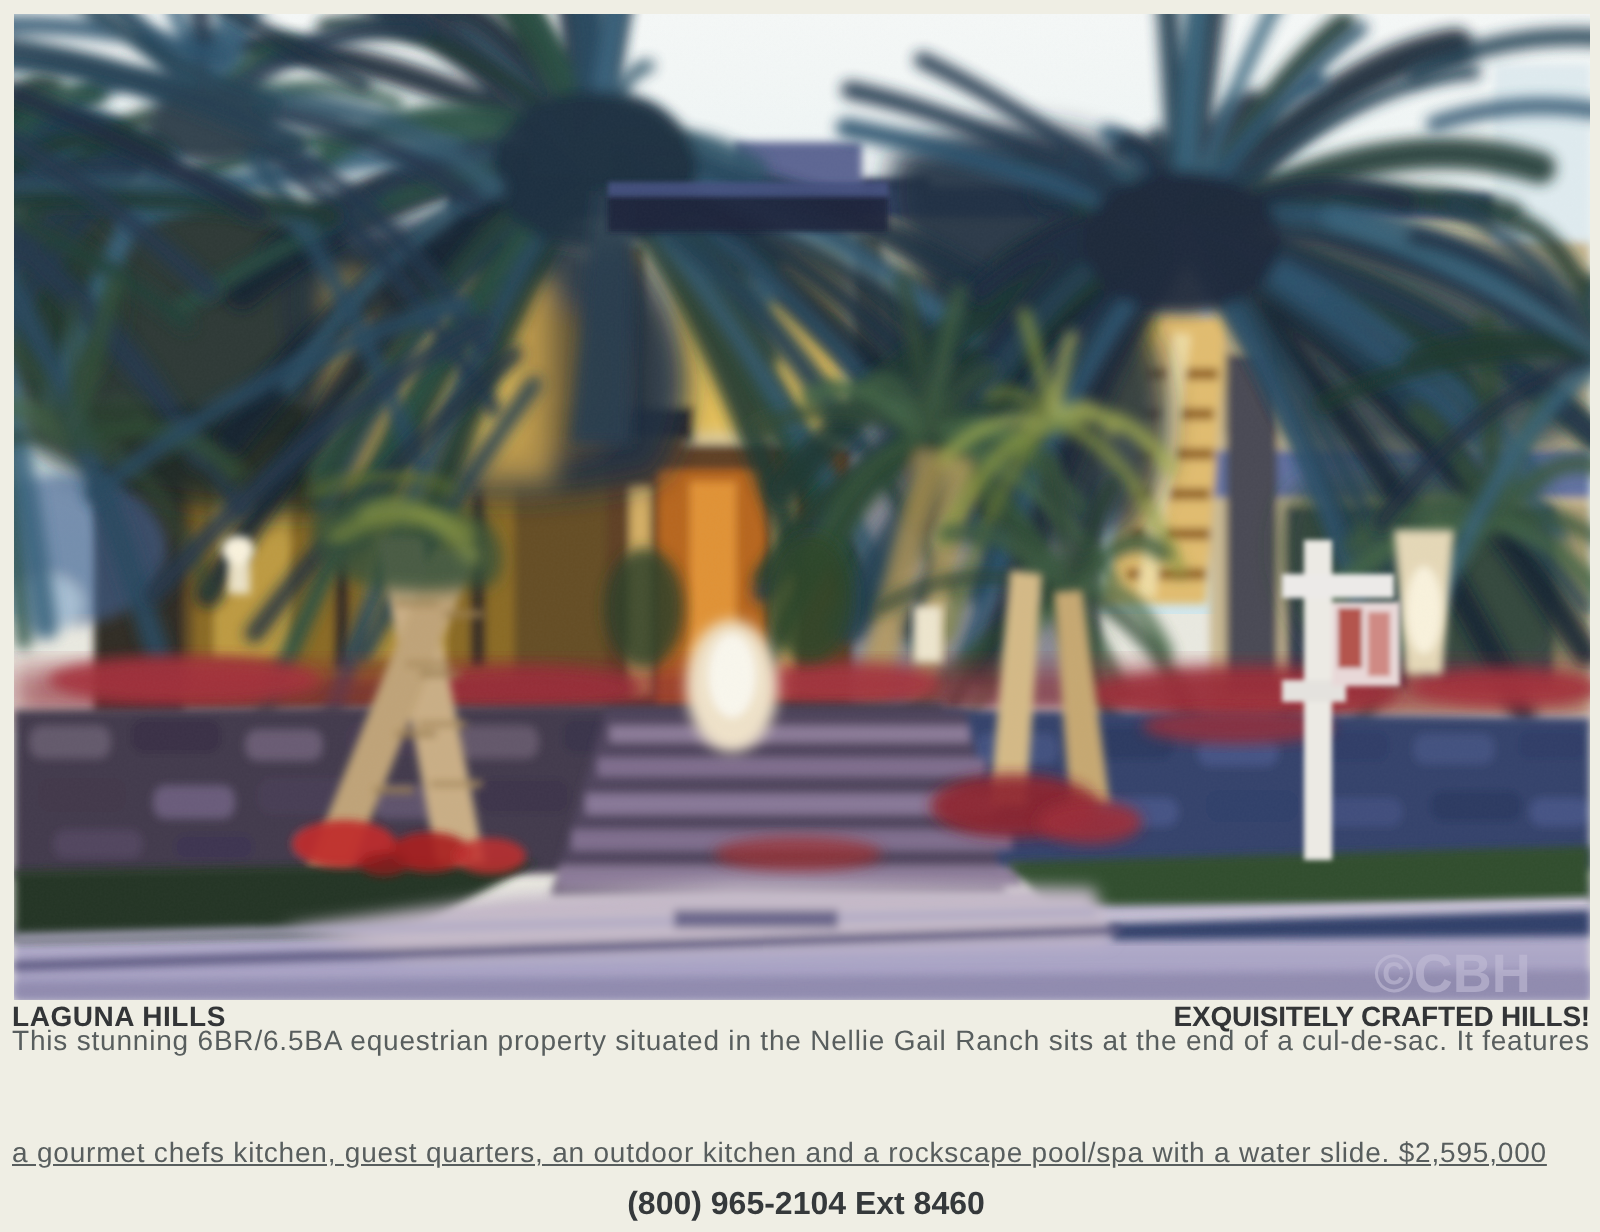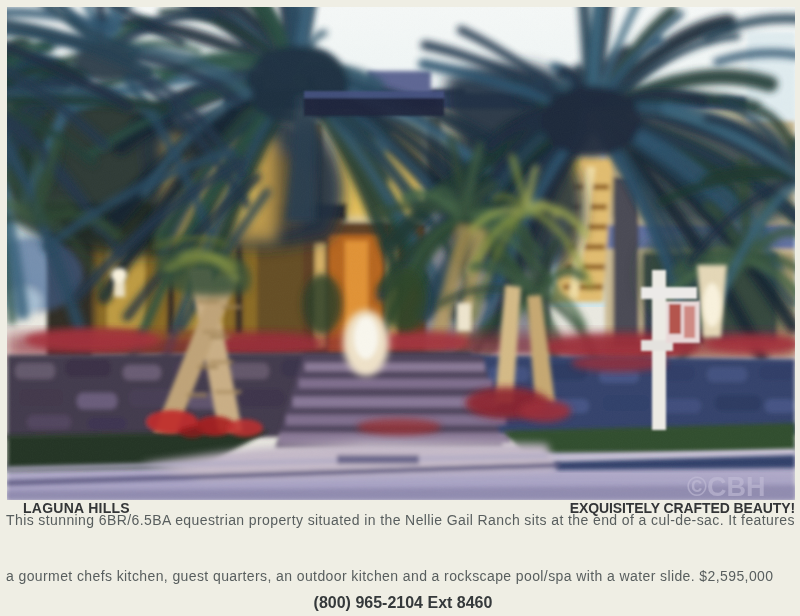--- a/index.html
+++ b/index.html
@@ -568,21 +568,21 @@
 <rect x="634" y="333" width="32" height="11" fill="#e4e2de"></rect>
 <rect x="659" y="294" width="34" height="42" fill="#e8d8d8"></rect>
 <rect x="662" y="297" width="12" height="30" fill="#b4554e"></rect>
 <rect x="677" y="299" width="11" height="32" fill="#cf8a84"></rect>
 </g>
 
 <text x="680" y="489" font-family="Liberation Sans, sans-serif" font-size="27" font-weight="bold" fill="#c2bdd6" opacity="0.6">©CBH</text>
 </svg>
 </div>
 
-<div class="hl" style="left:23px;letter-spacing:0.27px;">LAGUNA HILLS</div>
-
-<div class="hl" style="right:5px;letter-spacing:-0.1px;">EXQUISITELY CRAFTED BEAUTY!</div>
+<div class="hl" style="left:6px;letter-spacing:0.27px;">LAGUNA HILLS</div>
+
+<div class="hl" style="right:5px;letter-spacing:-0.1px;">EXQUISITELY CRAFTED HILLS!</div>
 
 <div class="bodyln" style="top:512px;">This stunning 6BR/6.5BA equestrian property situated in the Nellie Gail Ranch sits at the end of a cul-de-sac. It features</div>
 
-<div class="bodyln" style="top:568px;">a gourmet chefs kitchen, guest quarters, an outdoor kitchen and a rockscape pool/spa with a water slide. $2,595,000</div>
+<div class="bodyln" style="top:568px;text-decoration:underline;">a gourmet chefs kitchen, guest quarters, an outdoor kitchen and a rockscape pool/spa with a water slide. $2,595,000</div>
 
 <div class="phone">(800) 965-2104 Ext 8460</div>
 
 </body></html>

